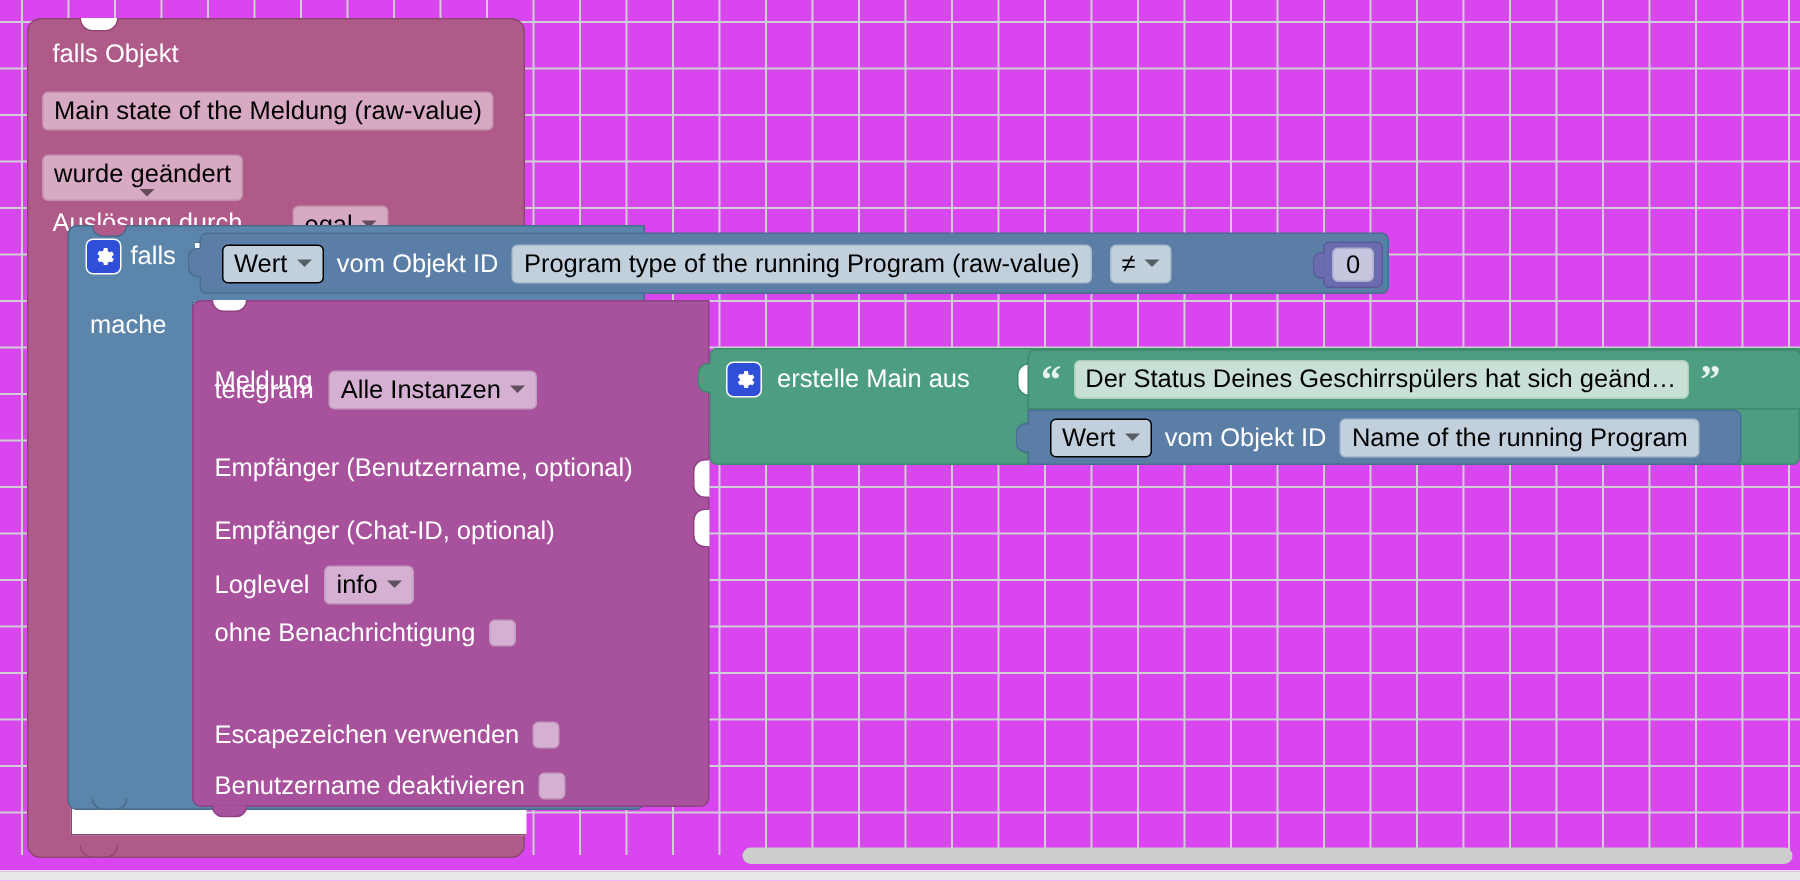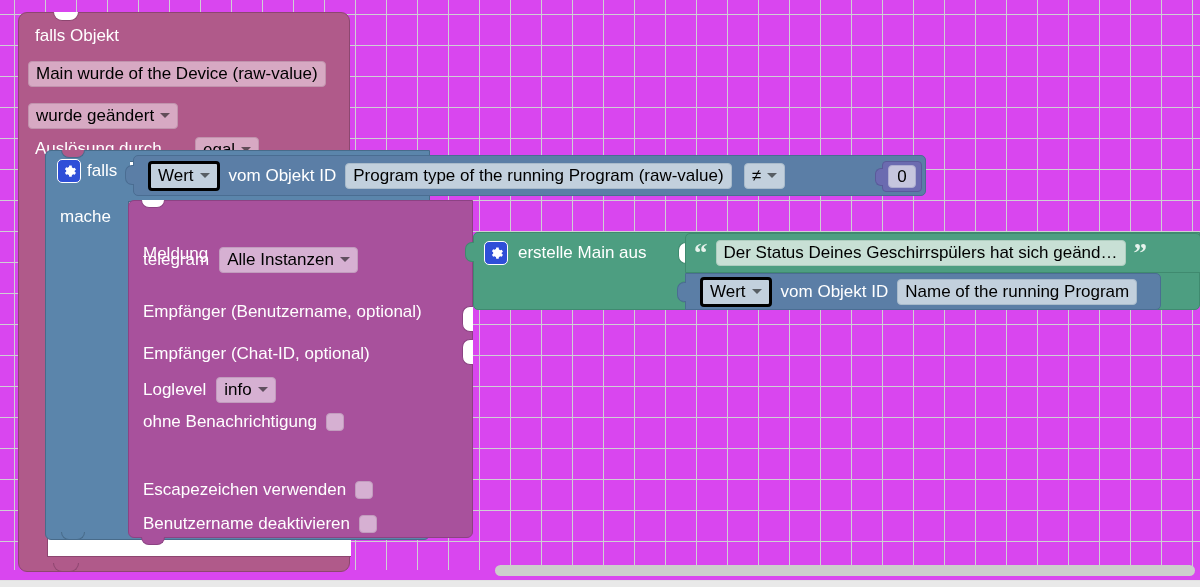--- a/index.html
+++ b/index.html
@@ -113,21 +113,21 @@
     border-bottom: 1px solid #8d4670;
     border-radius: 0 0 9px 9px;
   }
   #trigger-title { position: absolute; left: 16px; top: 13px; }
   #field-object {
     position: absolute; left: 9px; top: 48px;
     background: #d7a9c3; border: 1px solid #c193ad;
   }
   #field-changed {
     position: absolute; left: 9px; top: 90px;
-    background: #d7a9c3; border: 1px solid #c193ad;
+    background: #d7a9c3; border: 1px solid #c193ad; flex-direction: column;
   }
   #trigger-ack-label { position: absolute; left: 16px; top: 126px; }
   #field-ack {
     position: absolute; left: 176px; top: 124px;
     background: #d7a9c3; border: 1px solid #c193ad;
   }
   
   #trigger-mouth {
     position: absolute;
     left: 28px; top: 150px;
@@ -222,21 +222,21 @@
   }
   #cond-block .plug {
     position: absolute; left: -9px; top: 9px;
     width: 9px; height: 20px;
     background: #5b7ea6;
     border: 1px solid #4a6d92;
     border-right: none;
     border-radius: 7px 0 0 7px;
   }
   #f-wert, #f-wert2 {
-    background: #c2d0dd; border: 3px solid #000000;
+    background: #c2d0dd; border: 1px solid #000000;
   }
   #f-objid, #f-objid2 {
     background: #c2d0dd; border: 1px solid #a9bbcb;
   }
   #f-neq {
     background: #c2d0dd; border: 1px solid #a9bbcb;
   }
   
   #num-block {
     position: absolute;
@@ -398,21 +398,21 @@
 
 <div id="workspace">
 
   <div id="grid"></div>
 
   <div id="trigger-block">
     <div id="trigger-hat"></div>
 
     <div id="trigger-title" class="blk-label">falls Objekt</div>
 
-    <div id="field-object" class="field">Main wurde of the Device (raw-value)</div>
+    <div id="field-object" class="field">Main state of the Meldung (raw-value)</div>
 
     <div id="field-changed" class="field">
       <span>wurde geändert</span>
       <span class="caret"></span>
     </div>
 
     <div id="trigger-ack-label" class="blk-label">Auslösung durch</div>
 
     <div id="field-ack" class="field">
       <span>egal</span>

